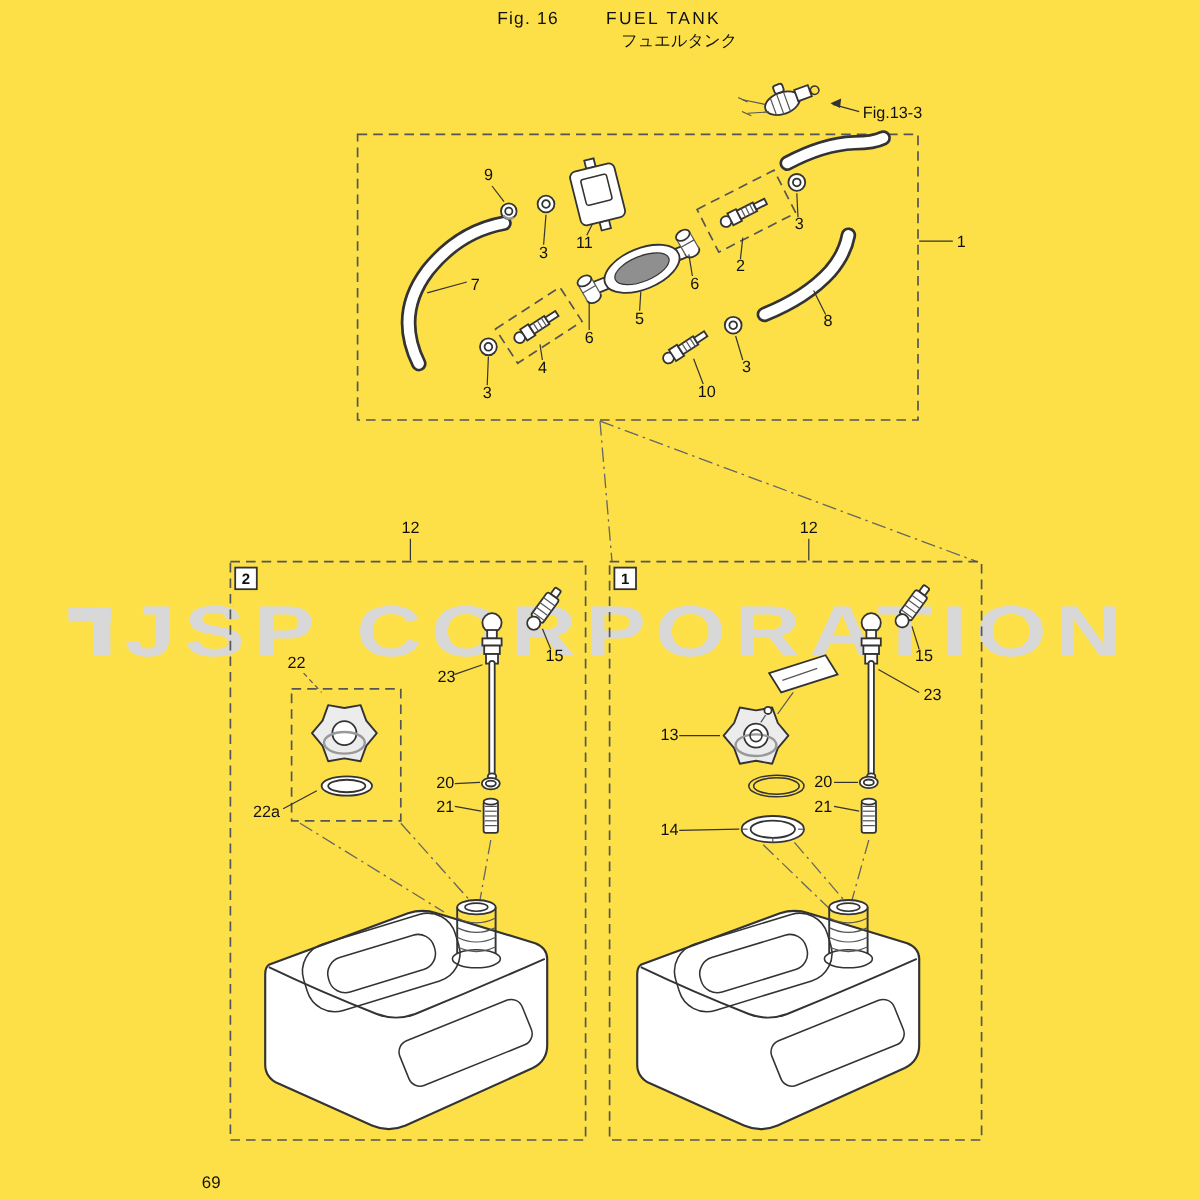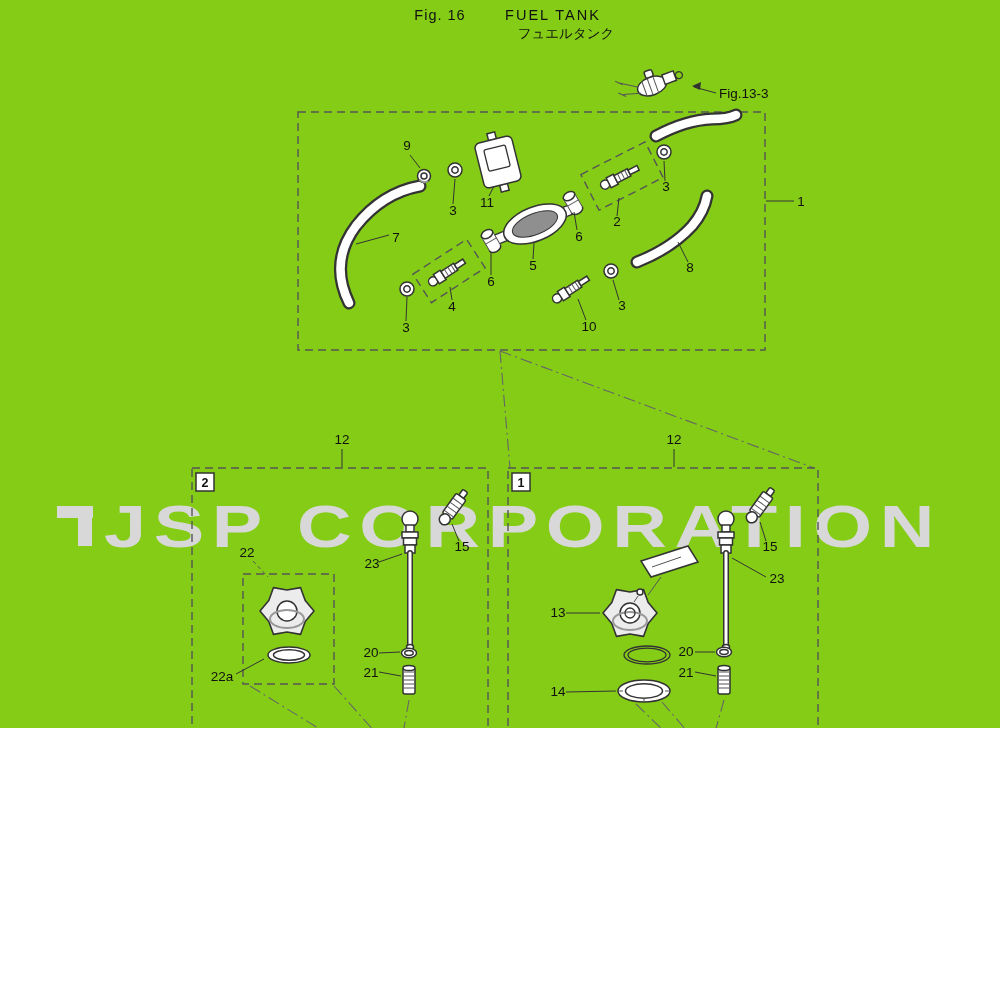--- a/index.html
+++ b/index.html
@@ -1,16 +1,16 @@
 <!DOCTYPE html>
 <html><head>
 <meta charset="utf-8">
 <style>
   html,body{margin:0;padding:0;background:#ffffff;}
-  .stage{position:relative;width:1000px;height:728px;background:#84cc16;overflow:hidden;
+  .stage{position:relative;width:1000px;height:1000px;background:#fde047;overflow:hidden;
          font-family:"Liberation Sans",sans-serif;}
   svg{display:block;}
   text{font-family:"Liberation Sans",sans-serif;}
   .ol{fill:#ffffff;stroke:#333333;stroke-width:1.5;}
   .cap{fill:#ececec;stroke:#333333;stroke-width:1.6;stroke-linejoin:round;}
   .lnf{fill:none;stroke:#333333;stroke-width:1.3;}
   .ln16{fill:none;stroke:#333333;stroke-width:1.6;}
   .thin{fill:none;stroke:#555555;stroke-width:1;}
   .thinDash{fill:none;stroke:#555555;stroke-width:1;stroke-dasharray:4 3;}
   .shade{fill:none;stroke:#999999;stroke-width:2;}

